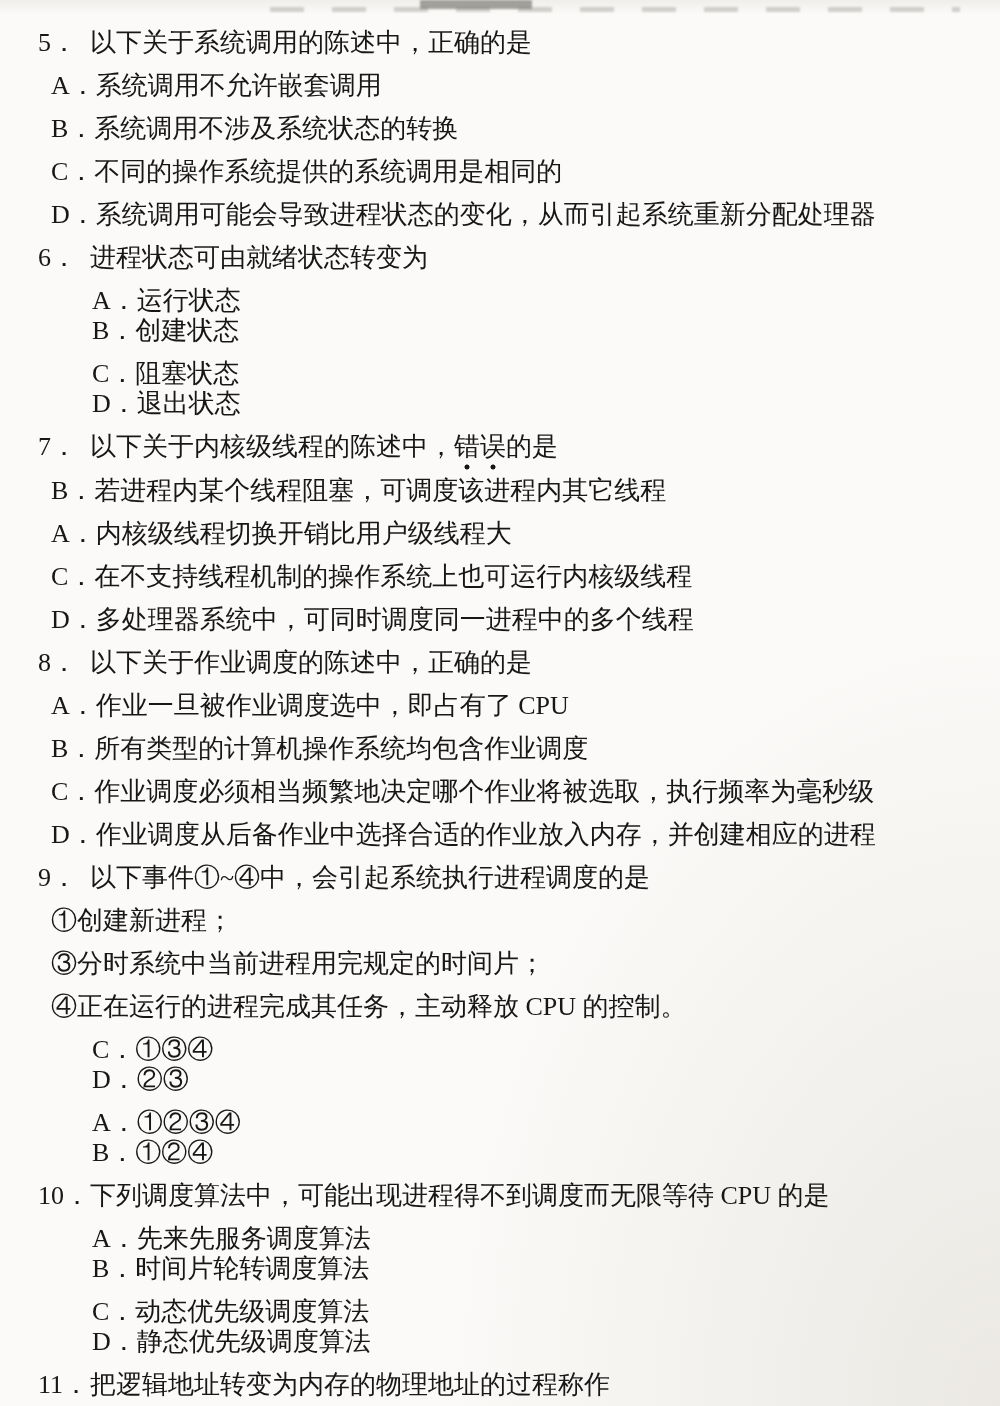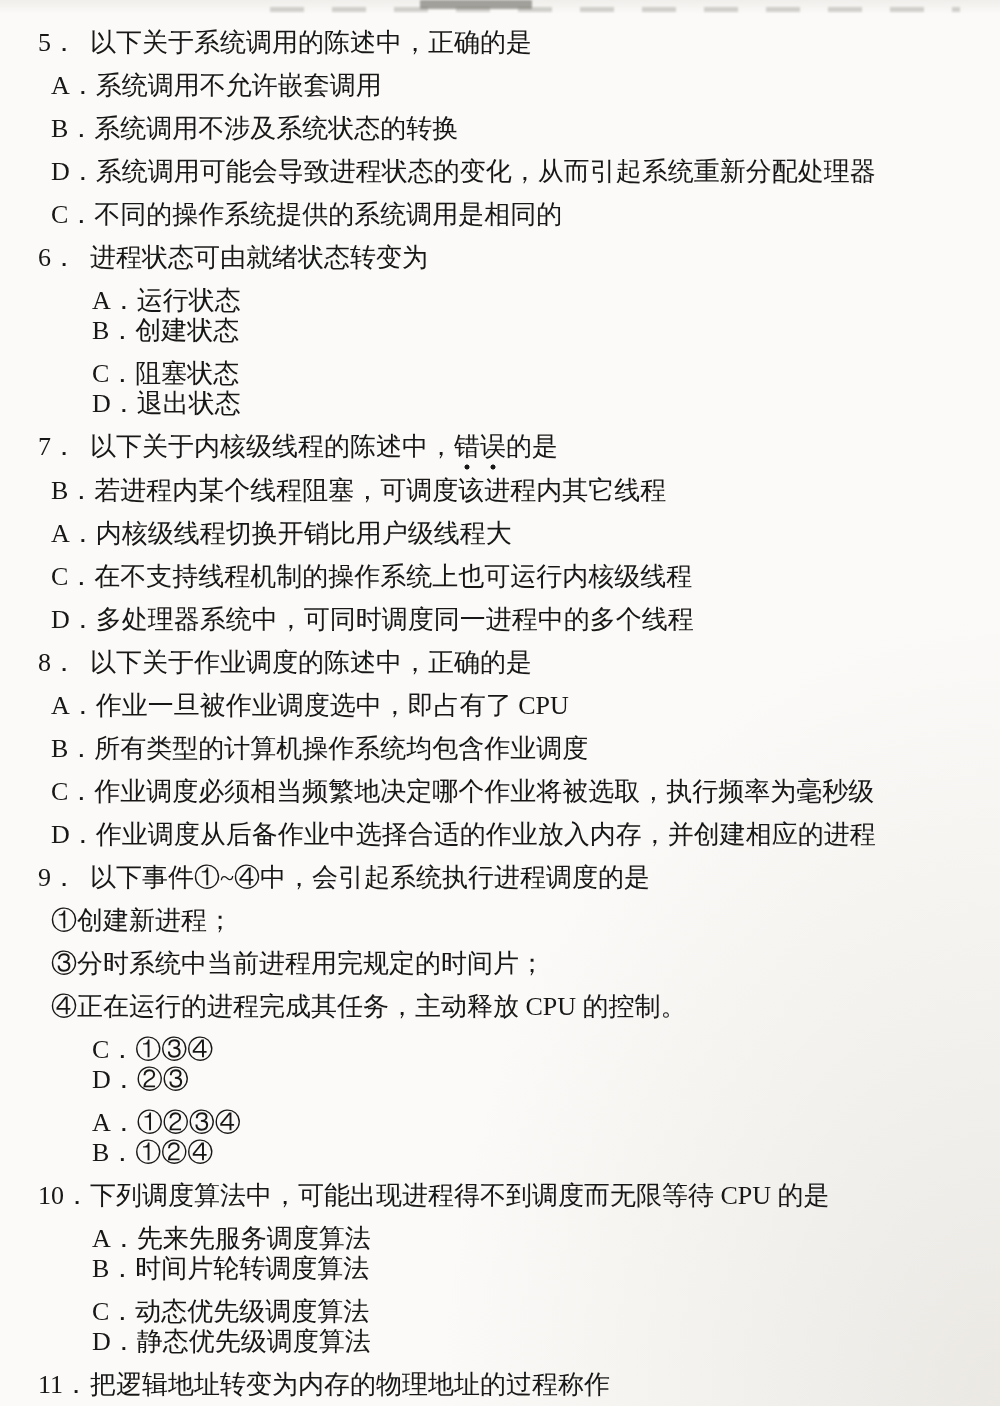--- a/index.html
+++ b/index.html
@@ -73,24 +73,24 @@
     <div class="line t">
       <span class="num">5．</span><span>以下关于系统调用的陈述中，正确的是</span>
     </div>
     <div class="line opt">
       <span>A．</span><span>系统调用不允许嵌套调用</span>
     </div>
     <div class="line opt">
       <span>B．</span><span>系统调用不涉及系统状态的转换</span>
     </div>
     <div class="line opt">
-      <span>D．</span><span>系统调用可能会导致进程状态的变化，从而引起系统重新分配处理器</span>
+      <span>C．</span><span>不同的操作系统提供的系统调用是相同的</span>
     </div>
     <div class="line opt">
-      <span>C．</span><span>不同的操作系统提供的系统调用是相同的</span>
+      <span>D．</span><span>系统调用可能会导致进程状态的变化，从而引起系统重新分配处理器</span>
     </div>
   </div>
 
   <div class="q">
     <div class="line t">
       <span class="num">6．</span><span>进程状态可由就绪状态转变为</span>
     </div>
     <div class="line row2">
       <span class="cell1"><span>A．</span><span>运行状态</span></span>
       <span><span>B．</span><span>创建状态</span></span>

